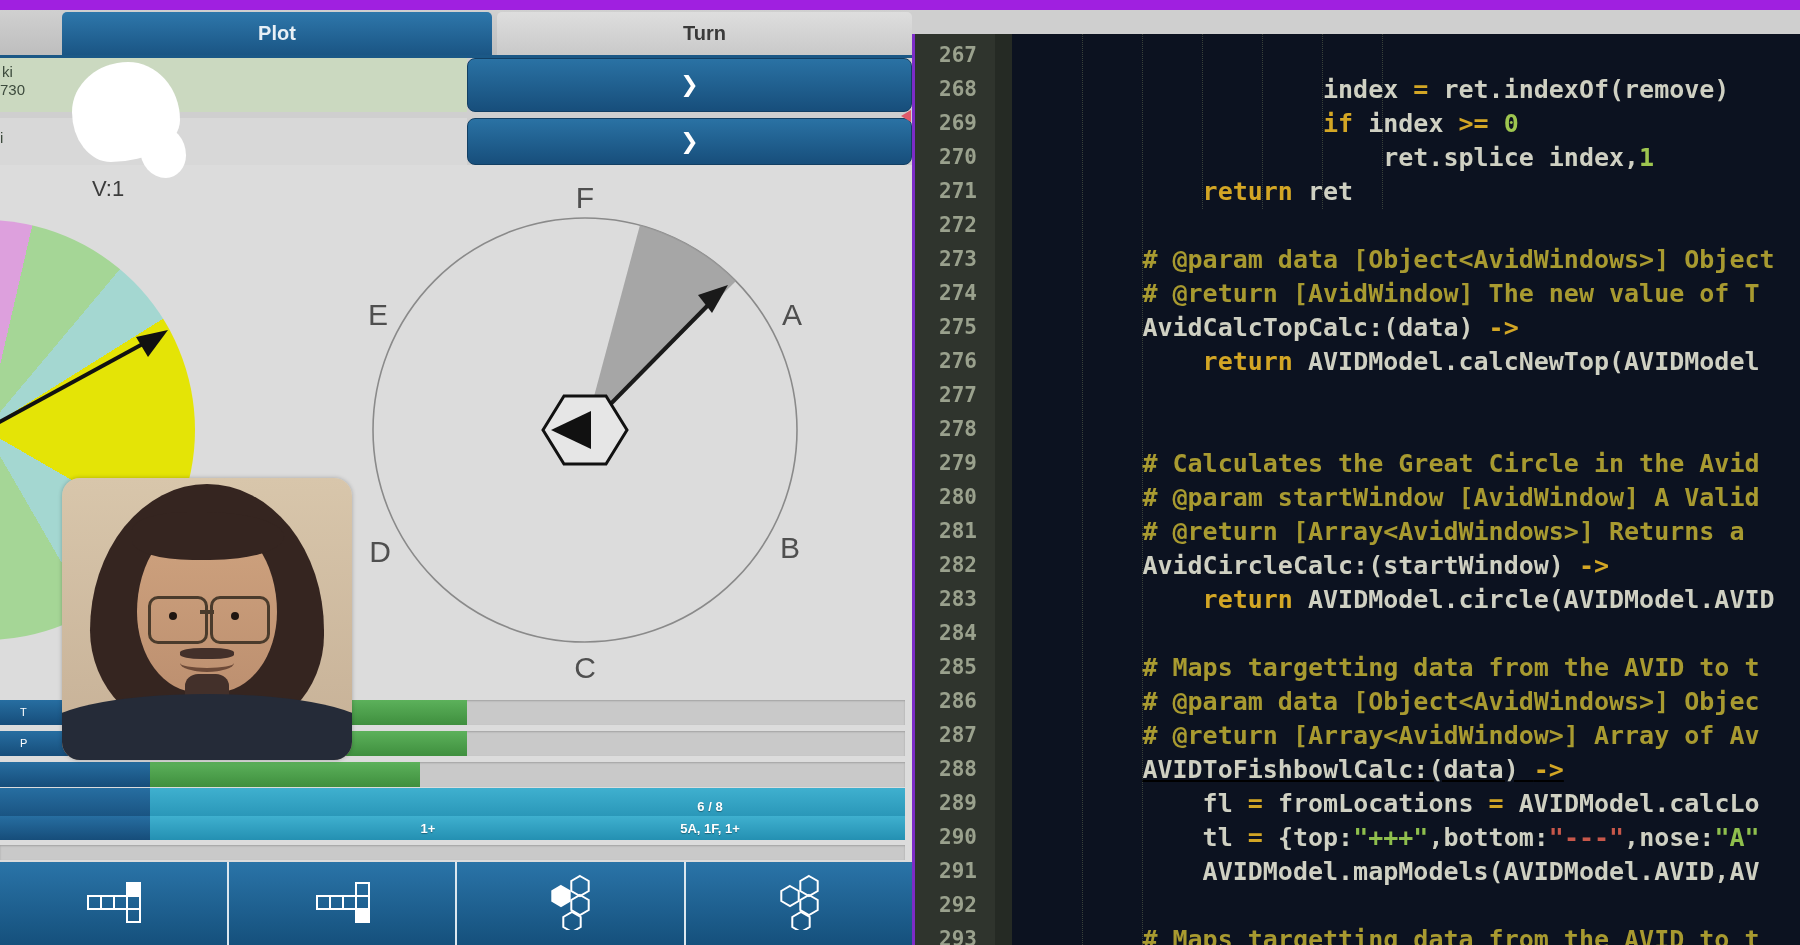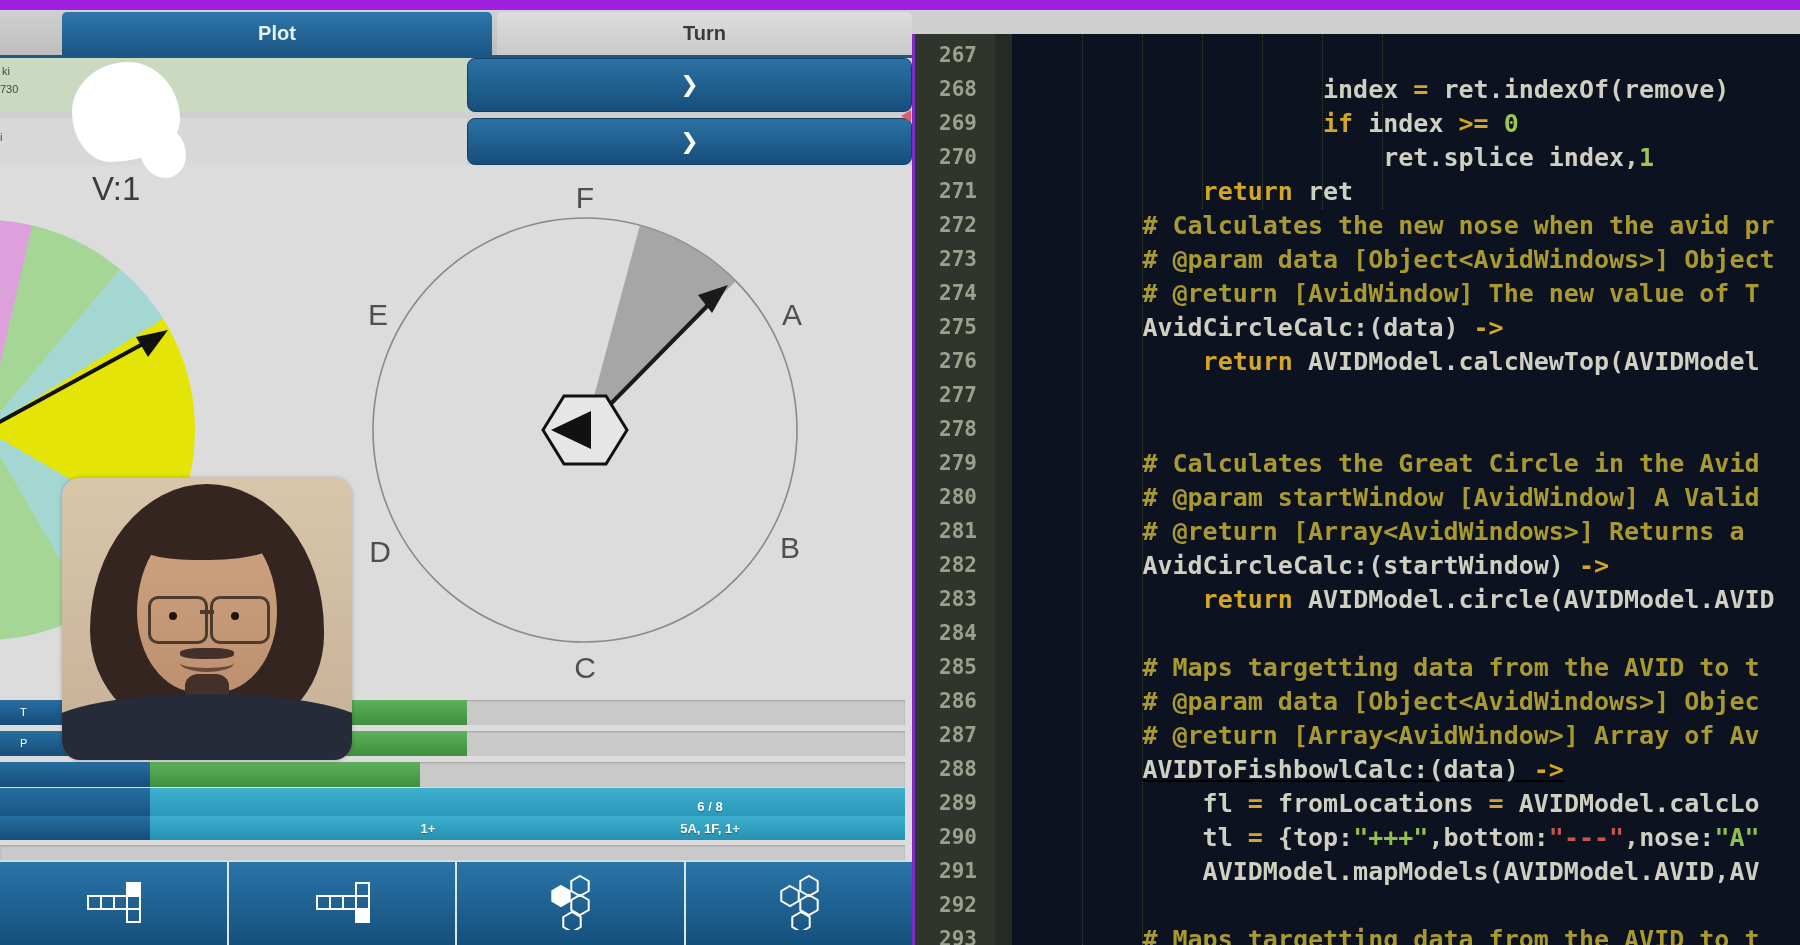--- a/index.html
+++ b/index.html
@@ -16,36 +16,36 @@
   #tabbar{left:0;top:0;width:912px;height:48px;background:linear-gradient(#d0d0d0,#bebebe);
           border-bottom:3px solid #1b5886;box-sizing:border-box;}
   .tab{position:absolute;top:2px;height:43px;display:flex;align-items:center;justify-content:center;
        font-size:20px;font-weight:bold;border-radius:5px 5px 0 0;cursor:pointer;}
   #tab-plot{left:62px;width:430px;background:linear-gradient(#2e77ab,#1a5584);color:#e8f0f6;}
   #tab-turn{left:497px;width:415px;background:linear-gradient(#dedede,#c9c9c9);color:#3a3a3a;}
 
   .row-strip{position:absolute;left:0;width:467px;}
   #strip-1{top:48px;height:54px;background:#cbd9c0;}
   #strip-2{top:108px;height:47px;background:#d8d8d8;}
-  .frag{position:absolute;font-size:11px;color:#3c4a3c;line-height:11px;}
+  .frag{position:absolute;font-size:15px;color:#3c4a3c;line-height:11px;}
   .navbtn{position:absolute;left:467px;width:445px;background:linear-gradient(#2a72a4,#174e7b);
           border:1px solid #123f63;border-radius:8px;box-sizing:border-box;color:#fff;
           display:flex;align-items:center;justify-content:center;font-size:22px;font-weight:bold;cursor:pointer;}
   #navbtn-1{top:48px;height:54px;}
   #navbtn-2{top:108px;height:47px;}
   #red-marker{left:901px;top:100px;width:0;height:0;border-top:6px solid transparent;
               border-bottom:6px solid transparent;border-right:10px solid #e05a6a;z-index:6;}
 
   #blob{left:72px;top:52px;width:108px;height:100px;background:#fff;z-index:5;
         border-radius:52% 48% 64% 36% / 50% 58% 42% 50%;}
   #blob:after{content:"";position:absolute;right:-6px;bottom:-16px;width:46px;height:52px;
               background:#fff;border-radius:10% 90% 70% 90%;}
 
   #canvas{left:0;top:155px;width:912px;height:697px;background:#dcdcdc;overflow:hidden;}
-  #v-label{left:92px;top:5px;font-size:33px;color:#3c3c3c;z-index:1;}
+  #v-label{left:92px;top:11px;font-size:22px;color:#3c3c3c;z-index:1;}
   #pie{left:-225px;top:55px;width:420px;height:420px;border-radius:50%;z-index:1;}
   #overlay-svg{left:0;top:0;z-index:2;pointer-events:none;}
   .compass-letter{position:absolute;transform:translate(-50%,-50%);font-size:30px;color:#4f4f4f;z-index:2;}
 
   
   #photo{left:62px;top:313px;width:290px;height:282px;border-radius:18px;overflow:hidden;z-index:4;
          background:linear-gradient(#d8c6ab,#c6b096);box-shadow:0 0 4px rgba(0,0,0,.25);}
   #photo .hair{position:absolute;left:28px;top:6px;width:234px;height:252px;background:#352520;
                border-radius:50% 50% 42% 45% / 58% 58% 40% 42%;}
   #photo .face{position:absolute;left:75px;top:42px;width:140px;height:172px;
@@ -288,33 +288,32 @@
         <div class="code-row">
           <span class="num">270</span>
           <span class="code" style="padding-left: 24ch;"><span class="seg pl">ret.splice index,</span><span class="seg nm">1</span></span>
         </div>
         <div class="code-row">
           <span class="num">271</span>
           <span class="code" style="padding-left: 12ch;"><span class="seg kw">return</span><span class="seg pl"> ret</span></span>
         </div>
         <div class="code-row">
           <span class="num">272</span>
-          <span class="code" style="padding-left: 8ch;"><span class="seg cm"># Calculates the new nose when the avid pr</span></span>
         </div>
         <div class="code-row">
           <span class="num">273</span>
           <span class="code" style="padding-left: 8ch;"><span class="seg cm"># @param data [Object&lt;AvidWindows&gt;] Object</span></span>
         </div>
         <div class="code-row">
           <span class="num">274</span>
           <span class="code" style="padding-left: 8ch;"><span class="seg cm"># @return [AvidWindow] The new value of T</span></span>
         </div>
         <div class="code-row">
           <span class="num">275</span>
-          <span class="code" style="padding-left: 8ch;"><span class="seg pl">AvidCircleCalc:(data) </span><span class="seg kw">-&gt;</span></span>
+          <span class="code" style="padding-left: 8ch;"><span class="seg pl">AvidCalcTopCalc:(data) </span><span class="seg kw">-&gt;</span></span>
         </div>
         <div class="code-row">
           <span class="num">276</span>
           <span class="code" style="padding-left: 12ch;"><span class="seg kw">return</span><span class="seg pl"> AVIDModel.calcNewTop(AVIDModel</span></span>
         </div>
         <div class="code-row">
           <span class="num">277</span>
           <span class="code" style="padding-left: 0ch;"></span>
         </div>
         <div class="code-row">

